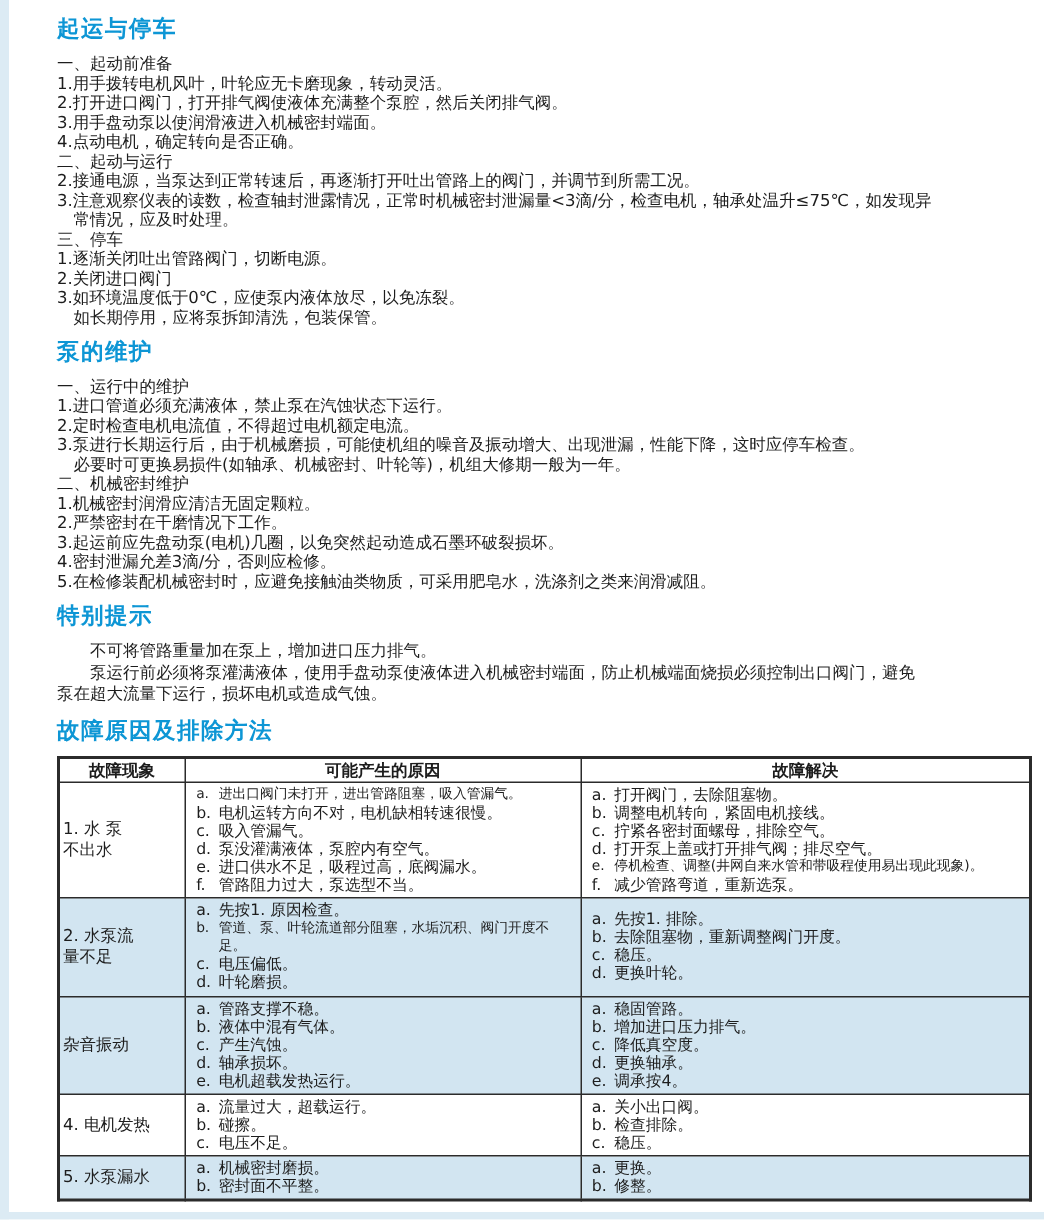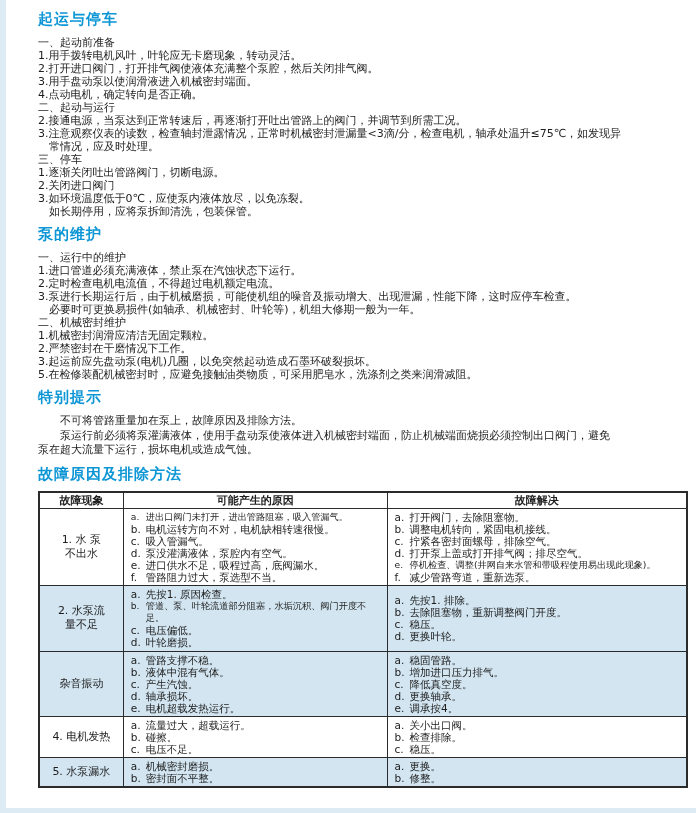--- a/index.html
+++ b/index.html
@@ -30,21 +30,21 @@
   table.fault{
     border-collapse:collapse;width:650px;margin-top:2px;
     border:2px solid var(--border);table-layout:fixed;
   }
   table.fault th,table.fault td{
     border:1.5px solid var(--border);vertical-align:middle;padding:2px 2px;
   }
   table.fault th{font-size:11px;font-weight:bold;padding:0 2px;text-align:center;background:#fff;}
   th.w1{width:84px;} th.w2{width:263px;} th.w3{width:299px;}
   td.ph{
-    text-align:center;font-size:11px;line-height:14px;white-space:pre-line;background:inherit;
+    text-align:left;font-size:11px;line-height:14px;white-space:pre-line;background:inherit;
   }
   td.items{vertical-align:middle;}
   .item{display:flex;font-size:10.5px;line-height:12.1px;}
   .item .k{flex:none;width:15px;margin-left:5px;}
   .item.small{font-size:9.2px;line-height:12.1px;}
   tr.shaded{background:var(--shade);}
   tr.plain{background:#fff;}
 </style>
 </head>
 <body>
@@ -74,26 +74,27 @@
   <div class="section">
       <div class="line">一、运行中的维护</div>
       <div class="line">1.进口管道必须充满液体，禁止泵在汽蚀状态下运行。</div>
       <div class="line">2.定时检查电机电流值，不得超过电机额定电流。</div>
       <div class="line">3.泵进行长期运行后，由于机械磨损，可能使机组的噪音及振动增大、出现泄漏，性能下降，这时应停车检查。</div>
       <div class="line">　必要时可更换易损件(如轴承、机械密封、叶轮等)，机组大修期一般为一年。</div>
       <div class="line">二、机械密封维护</div>
       <div class="line">1.机械密封润滑应清洁无固定颗粒。</div>
       <div class="line">2.严禁密封在干磨情况下工作。</div>
       <div class="line">3.起运前应先盘动泵(电机)几圈，以免突然起动造成石墨环破裂损坏。</div>
+      <div class="line">4.密封泄漏允差3滴/分，否则应检修。</div>
       <div class="line">5.在检修装配机械密封时，应避免接触油类物质，可采用肥皂水，洗涤剂之类来润滑减阻。</div>
     </div>
 
   <div class="h-title">特别提示</div>
   <div class="section tips">
-      <div class="line">　　不可将管路重量加在泵上，故障原因及排除方法。</div>
+      <div class="line">　　不可将管路重量加在泵上，增加进口压力排气。</div>
       <div class="line">　　泵运行前必须将泵灌满液体，使用手盘动泵使液体进入机械密封端面，防止机械端面烧损必须控制出口阀门，避免</div>
       <div class="line">泵在超大流量下运行，损坏电机或造成气蚀。</div>
     </div>
 
   <div class="h-title">故障原因及排除方法</div>
 
   <table class="fault">
     <thead>
       <tr>
         <th class="w1">故障现象</th>

